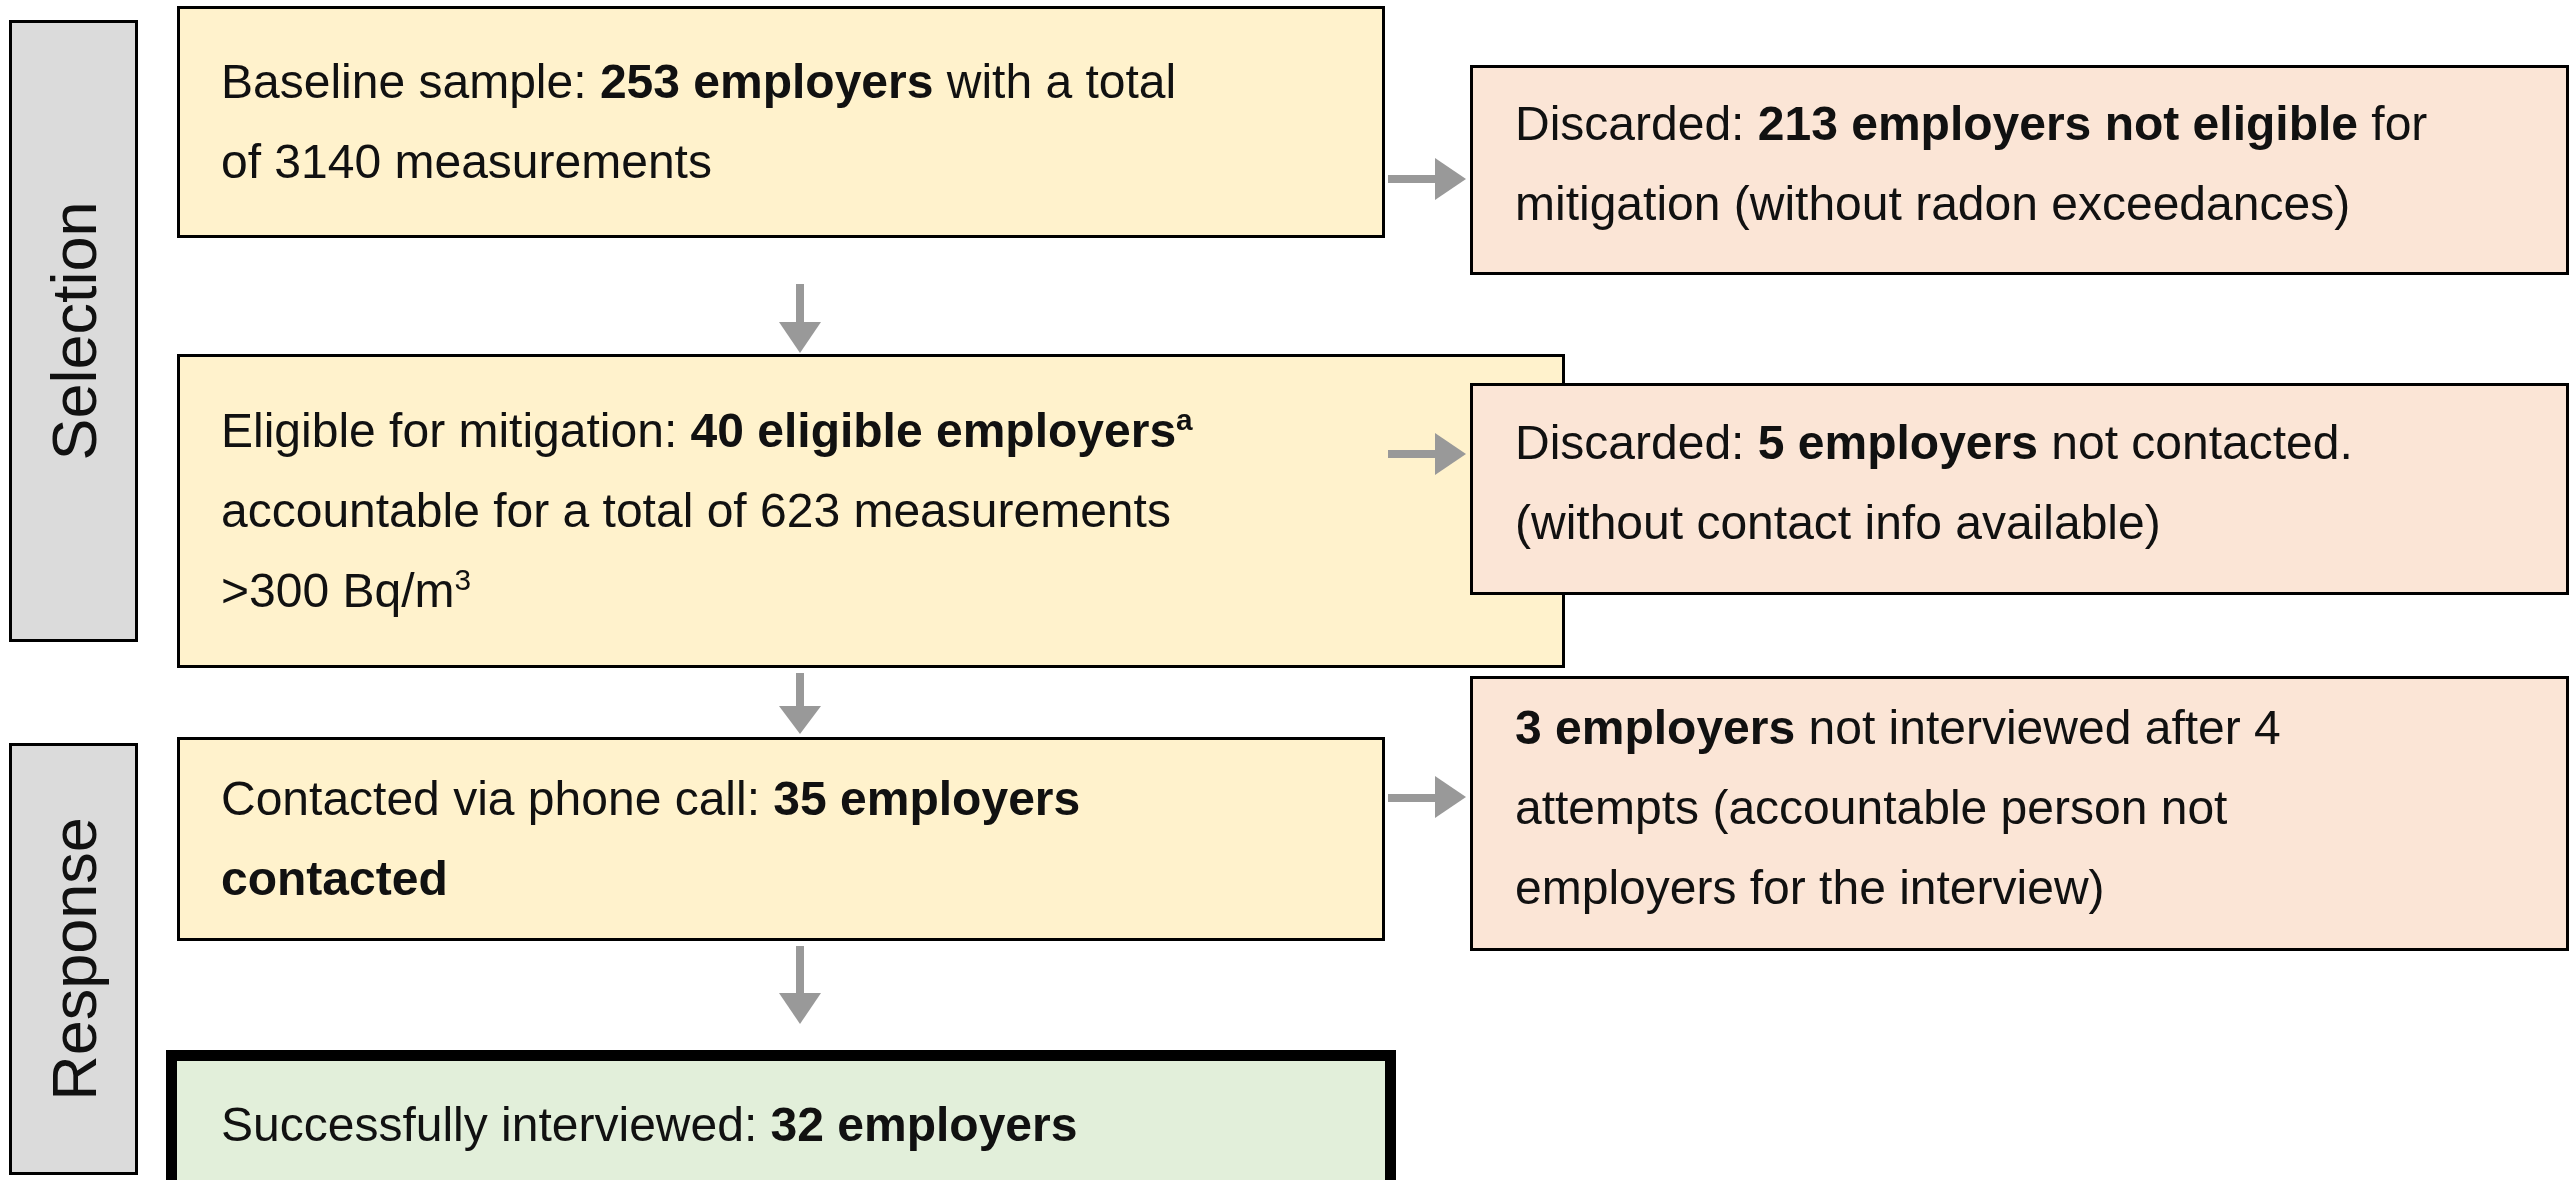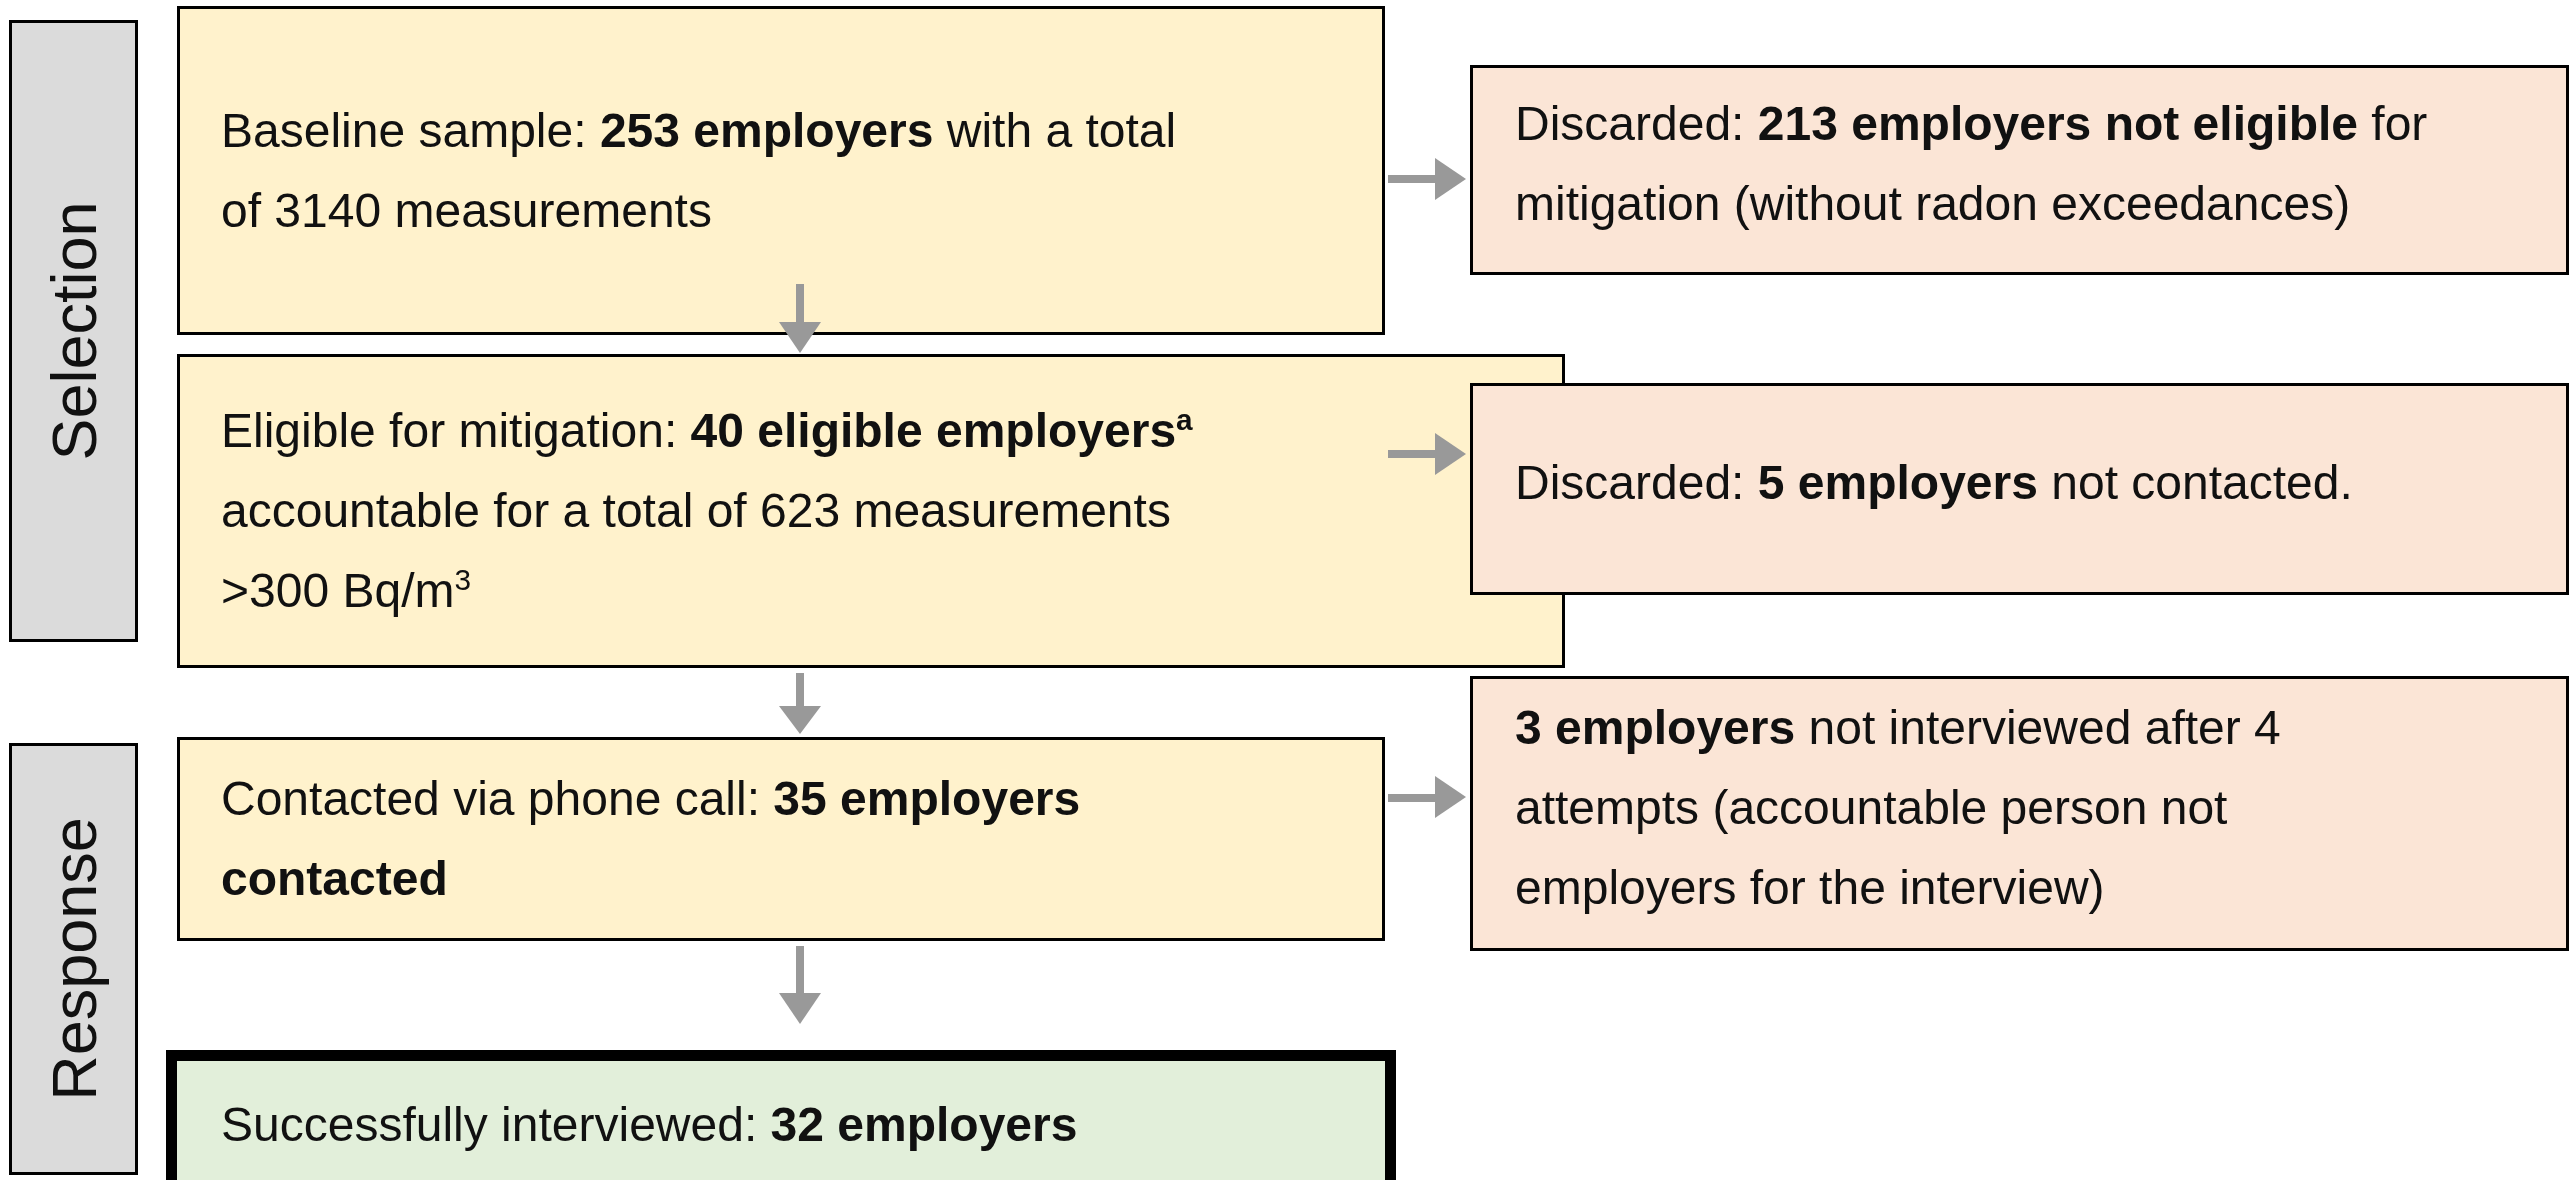--- a/index.html
+++ b/index.html
@@ -57,21 +57,21 @@
 
 <div class="canvas">
 
   <div class="phase" style="left:9.4px; top:20.4px; width:129px; height:622px;">
     <span class="phase-label">Selection</span>
   </div>
   <div class="phase" style="left:9.4px; top:743px; width:129px; height:432px;">
     <span class="phase-label">Response</span>
   </div>
 
-  <div class="box process" style="left:177px; top:6.3px; width:1208px; height:329px;">
+  <div class="box process" style="left:177px; top:6.3px; width:1208px; height:232px;">
       <div class="line"><span>Baseline sample: </span><span class="b">253 employers</span><span> with a total</span></div>
       <div class="line"><span>of 3140 measurements</span></div>
     </div>
 
   <div class="box process" style="left:177px; top:354px; width:1388px; height:314px;">
       <div class="line"><span>Eligible for mitigation: </span><span class="b">40 eligible employers</span><sup class="b">a</sup></div>
       <div class="line"><span>accountable for a total of 623 measurements</span></div>
       <div class="line"><span>&gt;300 Bq/m</span><sup>3</sup></div>
     </div>
 
@@ -84,20 +84,21 @@
       <div class="line"><span>Successfully interviewed: </span><span class="b">32 employers</span></div>
     </div>
 
   <div class="box discard" style="left:1470px; top:65px; width:1099px; height:210px;">
       <div class="line"><span>Discarded: </span><span class="b">213 employers not eligible</span><span> for</span></div>
       <div class="line"><span>mitigation (without radon exceedances)</span></div>
     </div>
 
   <div class="box discard" style="left:1470px; top:383px; width:1099px; height:212px;">
       <div class="line"><span>Discarded: </span><span class="b">5 employers</span><span> not contacted.</span></div>
+      <div class="line"><span>(without contact info available)</span></div>
     </div>
 
   <div class="box discard" style="left:1470px; top:676px; width:1099px; height:275px;justify-content:center;">
       <div class="line"><span class="b">3 employers</span><span> not interviewed after 4</span></div>
       <div class="line"><span>attempts (accountable person not</span></div>
       <div class="line"><span>employers for the interview)</span></div>
     </div>
 
   <div>
     <div class="shaft-v" style="left:796px; top:284px; height:39px;"></div>

